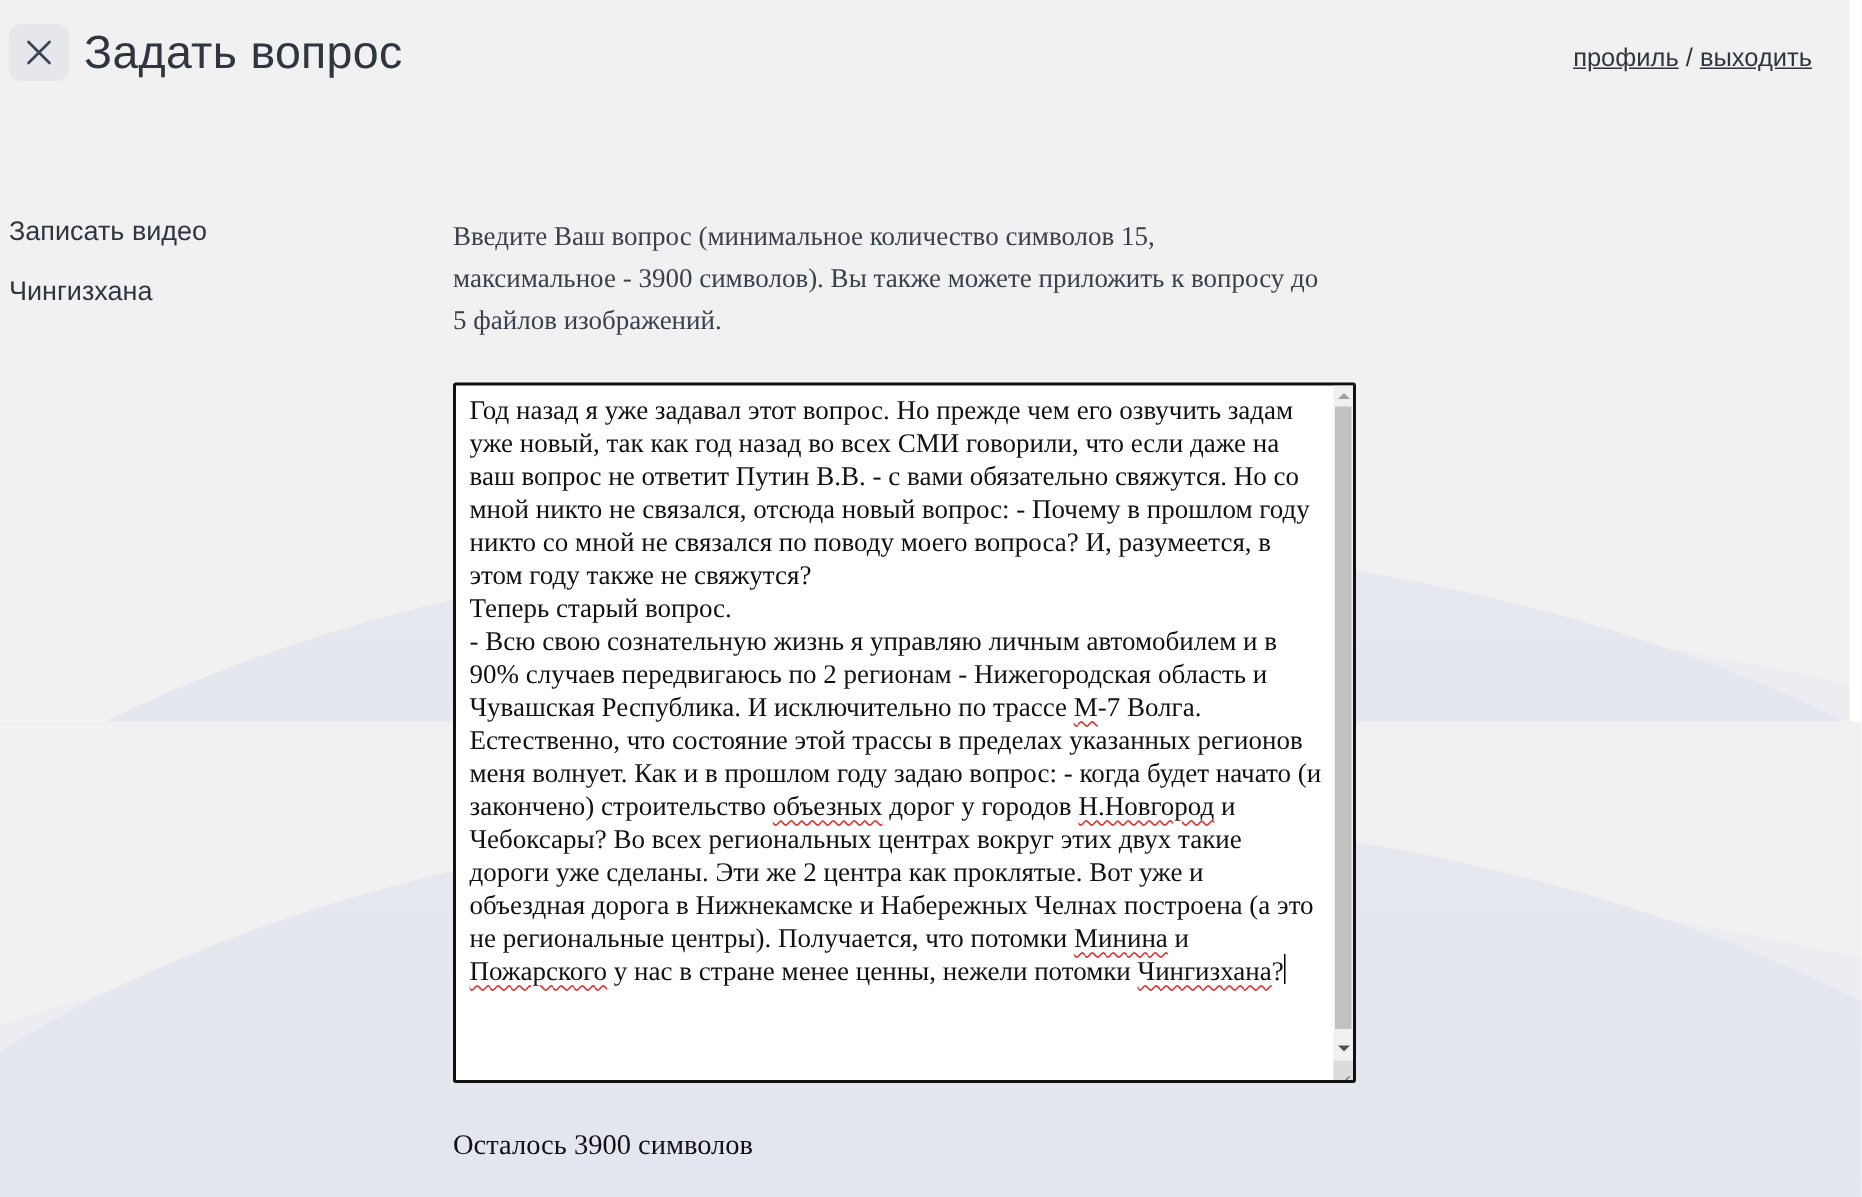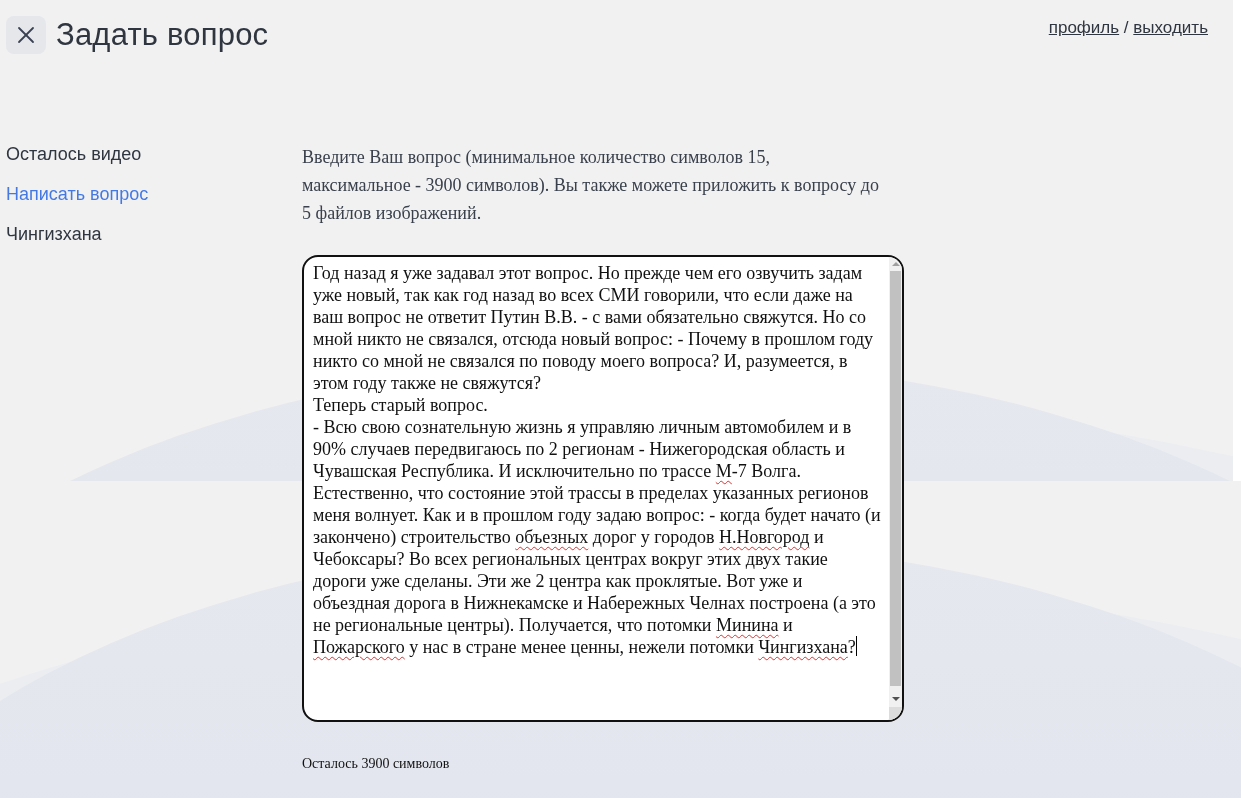--- a/index.html
+++ b/index.html
@@ -74,21 +74,21 @@
     }
     .user-name {
       font-size: 31px;
       line-height: 38px;
       color: #2f3640;
       letter-spacing: 0.2px;
     }
     .user-links {
       font-size: 17px;
       line-height: 22px;
-      margin-top: 1px;
+      margin-top: 12px;
       color: #2f3640;
     }
     .user-links a {
       color: #2f3640;
       text-decoration: underline;
       cursor: pointer;
     }
     .sidebar {
       position: absolute;
       left: 6px; top: 142px;
@@ -113,21 +113,21 @@
       line-height: 28px;
       color: #3a414c;
       width: 580px;
     }
     .textarea-wrap {
       position: absolute;
       top: 112px; left: 0;
       width: 602px; height: 467px;
       box-sizing: border-box;
       border: 2px solid #111;
-      border-radius: 16px;
+      border-radius: 2px;
       background: #fff;
       overflow: hidden;
     }
     .question-text {
       position: absolute;
       left: 9px; top: 5px;
       width: 570px;
       font-size: 18px;
       line-height: 22px;
       color: #111;
@@ -177,21 +177,21 @@
       position: absolute;
       right: 2px; bottom: 2px;
       width: 8px; height: 1px;
       background: #777;
       transform: rotate(-45deg);
       transform-origin: right bottom;
     }
     .counter {
       position: absolute;
       top: 612px; left: 0;
-      font-size: 14px;
+      font-size: 19px;
       line-height: 18px;
       color: #111;
     }
   </style>
 </head>
 <body>
 
 <div id="bg-top" class="bg-tile">
   <div class="wave2"></div>
   <div class="wave"></div>
@@ -211,22 +211,21 @@
   <div class="page-title">Задать вопрос</div>
 
   <div class="user-block">
     <div class="user-links">
       <a>профиль</a><span> / </span><a>выходить</a>
     </div>
   </div>
 </div>
 
 <div class="sidebar">
-  <div class="sidebar-item">Осталось видео</div>
-  <div class="sidebar-item active">Написать вопрос</div>
+  <div class="sidebar-item">Записать видео</div>
   <div class="sidebar-item">Чингизхана</div>
 </div>
 
 <div class="main">
   <div class="instructions">Введите Ваш вопрос (минимальное количество символов 15, максимальное - 3900 символов). Вы также можете приложить к вопросу до 5 файлов изображений.</div>
 
   <div class="textarea-wrap">
     <div class="question-text"><span>Год назад я уже задавал этот вопрос. Но прежде чем его озвучить задам уже новый, так как год назад во всех СМИ говорили, что если даже на ваш вопрос не ответит Путин В.В. - с вами обязательно свяжутся. Но со мной никто не связался, отсюда новый вопрос: - Почему в прошлом году никто со мной не связался по поводу моего вопроса? И, разумеется, в этом году также не свяжутся?
 Теперь старый вопрос.
 - Всю свою сознательную жизнь я управляю личным автомобилем и в 90% случаев передвигаюсь по 2 регионам - Нижегородская область и Чувашская Республика. И исключительно по трассе </span><span class="sp">М</span><span>-7 Волга. Естественно, что состояние этой трассы в пределах указанных регионов меня волнует. Как и в прошлом году задаю вопрос: - когда будет начато (и закончено) строительство </span><span class="sp">объезных</span><span> дорог у городов </span><span class="sp">Н.Новгород</span><span> и Чебоксары? Во всех региональных центрах вокруг этих двух такие дороги уже сделаны. Эти же 2 центра как проклятые. Вот уже и объездная дорога в Нижнекамске и Набережных Челнах построена (а это не региональные центры). Получается, что потомки </span><span class="sp">Минина</span><span> и </span><span class="sp">Пожарского</span><span> у нас в стране менее ценны, нежели потомки </span><span class="sp">Чингизхана</span><span>?</span><span class="caret"></span></div>

